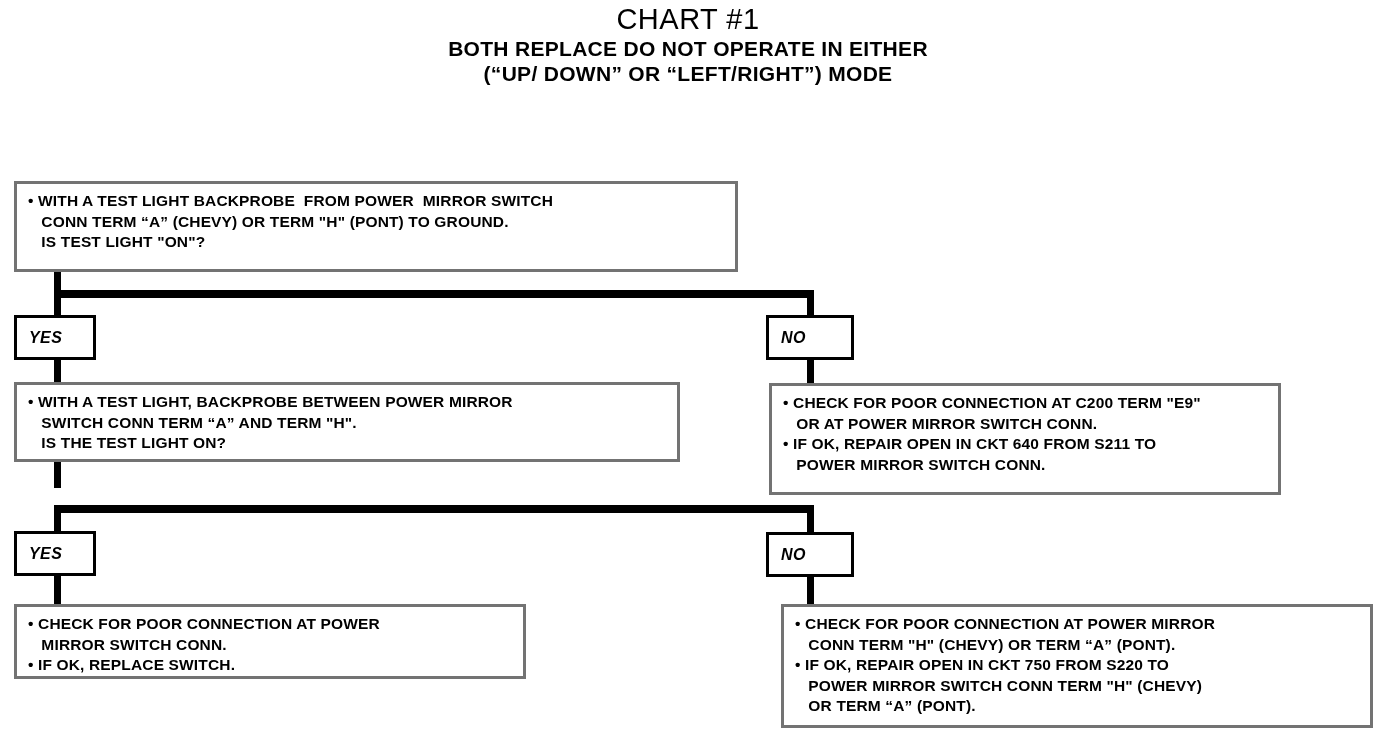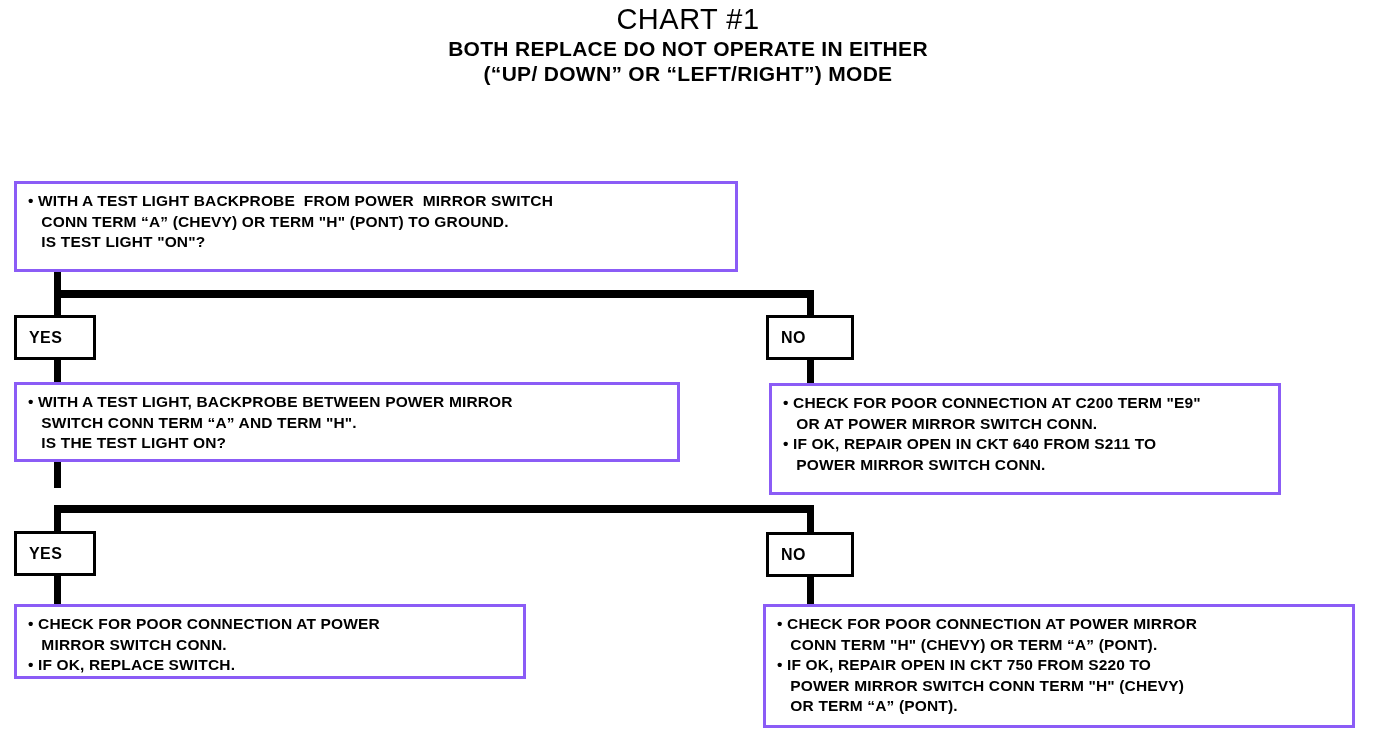--- a/index.html
+++ b/index.html
@@ -37,21 +37,21 @@
     font-weight: bold;
     letter-spacing: 0.3px;
     line-height: 25px;
     white-space: pre;
   }
 
   
   .box {
     position: absolute;
     box-sizing: border-box;
-    border: 3px solid #8b5cf6;
+    border: 3px solid #737373;
     background: #ffffff;
     z-index: 3;
   }
   .box-text {
     position: absolute;
     left: 11px;
     top: 7px;
     right: 6px;
     font-size: 15.5px;
     font-weight: bold;
@@ -60,20 +60,21 @@
     white-space: pre;
   }
   .yn-box {
     position: absolute;
     box-sizing: border-box;
     border: 3px solid #000000;
     background: #ffffff;
     z-index: 4;
     display: flex;
     align-items: center;
+    font-style: italic;
   }
   .yn-label {
     padding-left: 12px;
     font-size: 16px;
     font-weight: bold;
     letter-spacing: 0.4px;
   }
 
   
   .line {
@@ -143,19 +144,19 @@
 <div class="yn-box" style="left:766px; top:532px; width:88px; height:45px;">
   <span class="yn-label">NO</span>
 </div>
 
 <div class="box" style="left:14px; top:604px; width:512px; height:75px;">
   <div class="box-text">• CHECK FOR POOR CONNECTION AT POWER
    MIRROR SWITCH CONN.
 • IF OK, REPLACE SWITCH.</div>
 </div>
 
-<div class="box" style="left:763px; top:604px; width:592px; height:124px;">
+<div class="box" style="left:781px; top:604px; width:592px; height:124px;">
   <div class="box-text">• CHECK FOR POOR CONNECTION AT POWER MIRROR
    CONN TERM "H" (CHEVY) OR TERM “A” (PONT).
 • IF OK, REPAIR OPEN IN CKT 750 FROM S220 TO
    POWER MIRROR SWITCH CONN TERM "H" (CHEVY)
    OR TERM “A” (PONT).</div>
 </div>
 
 </body></html>

